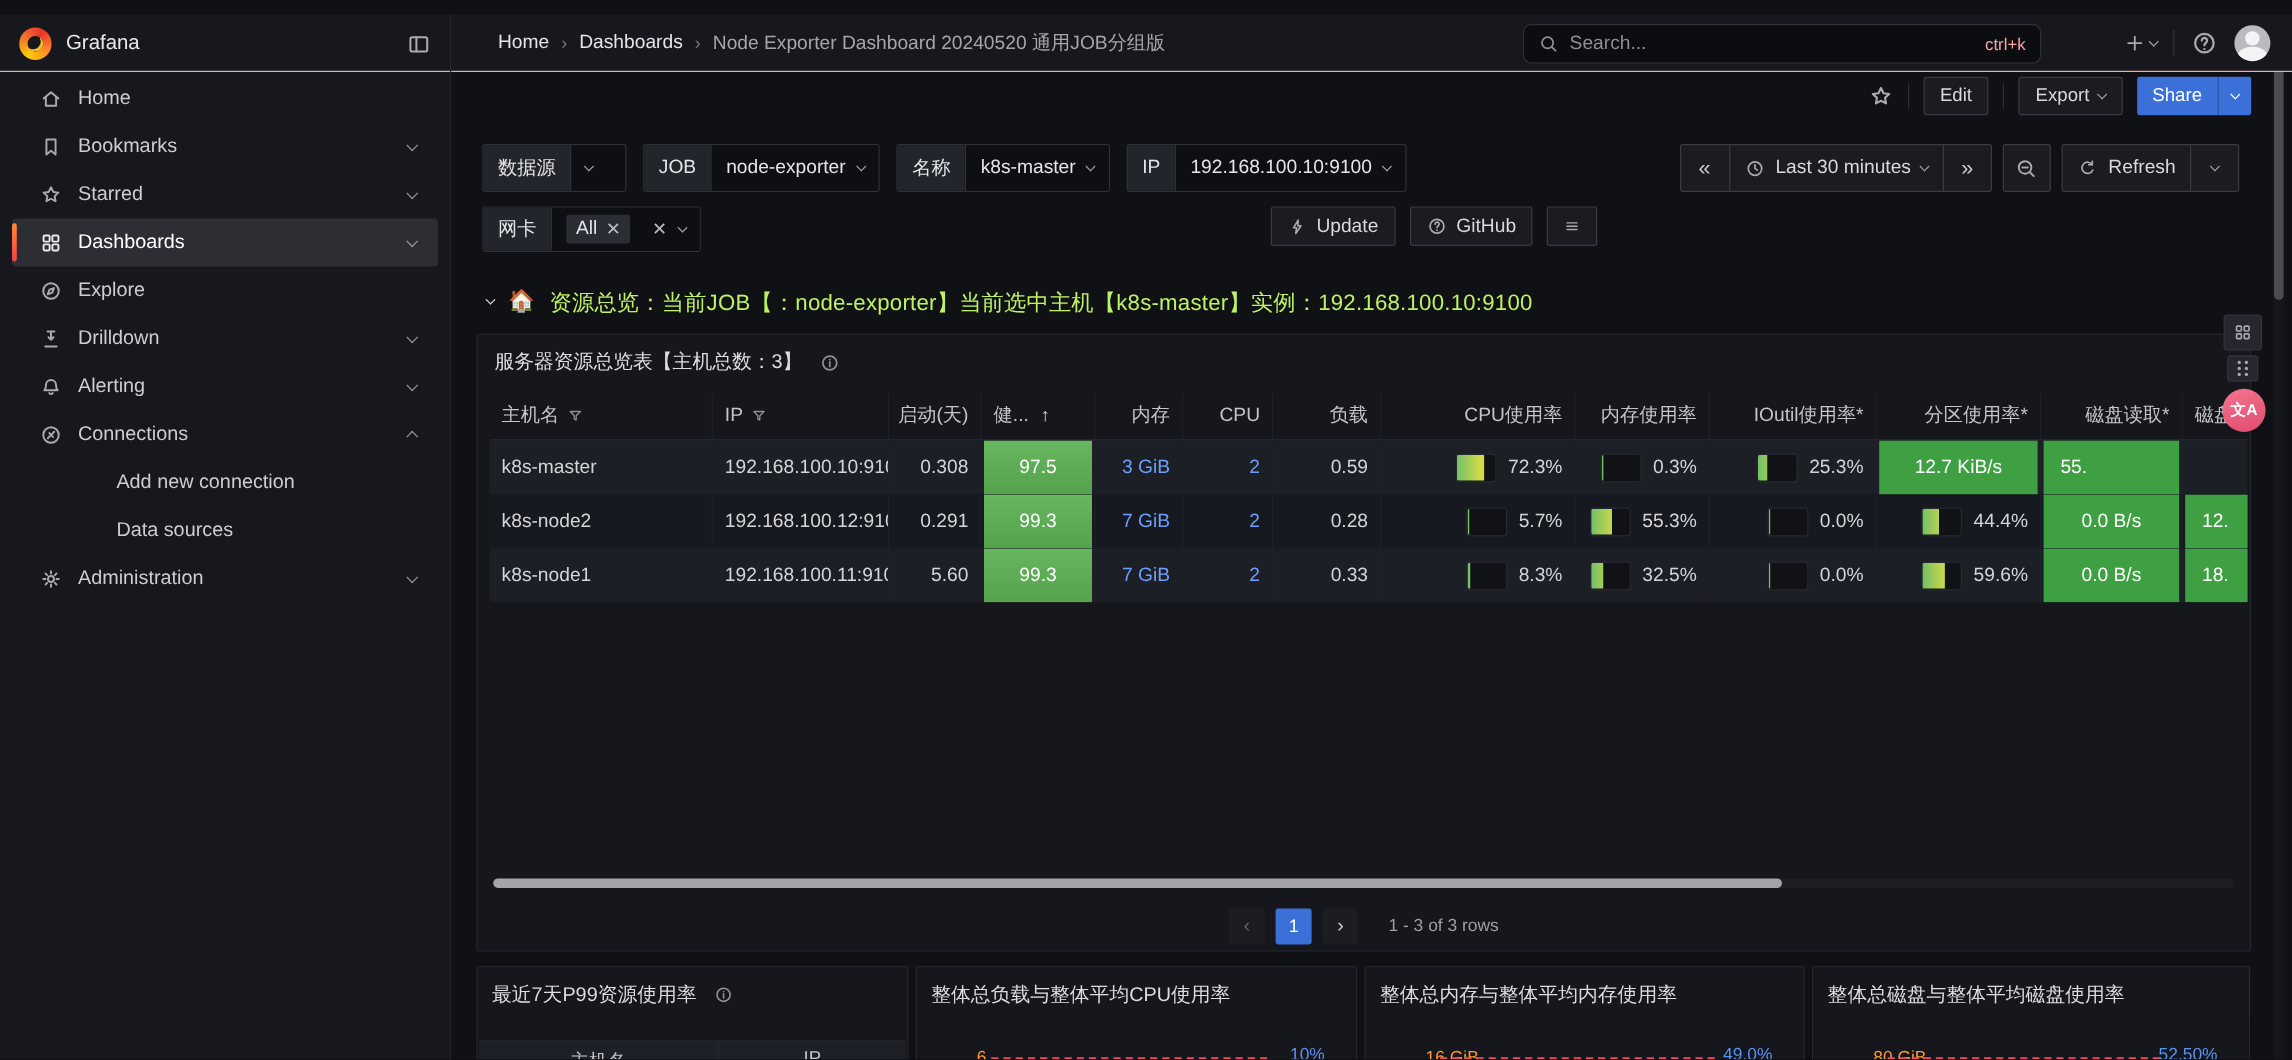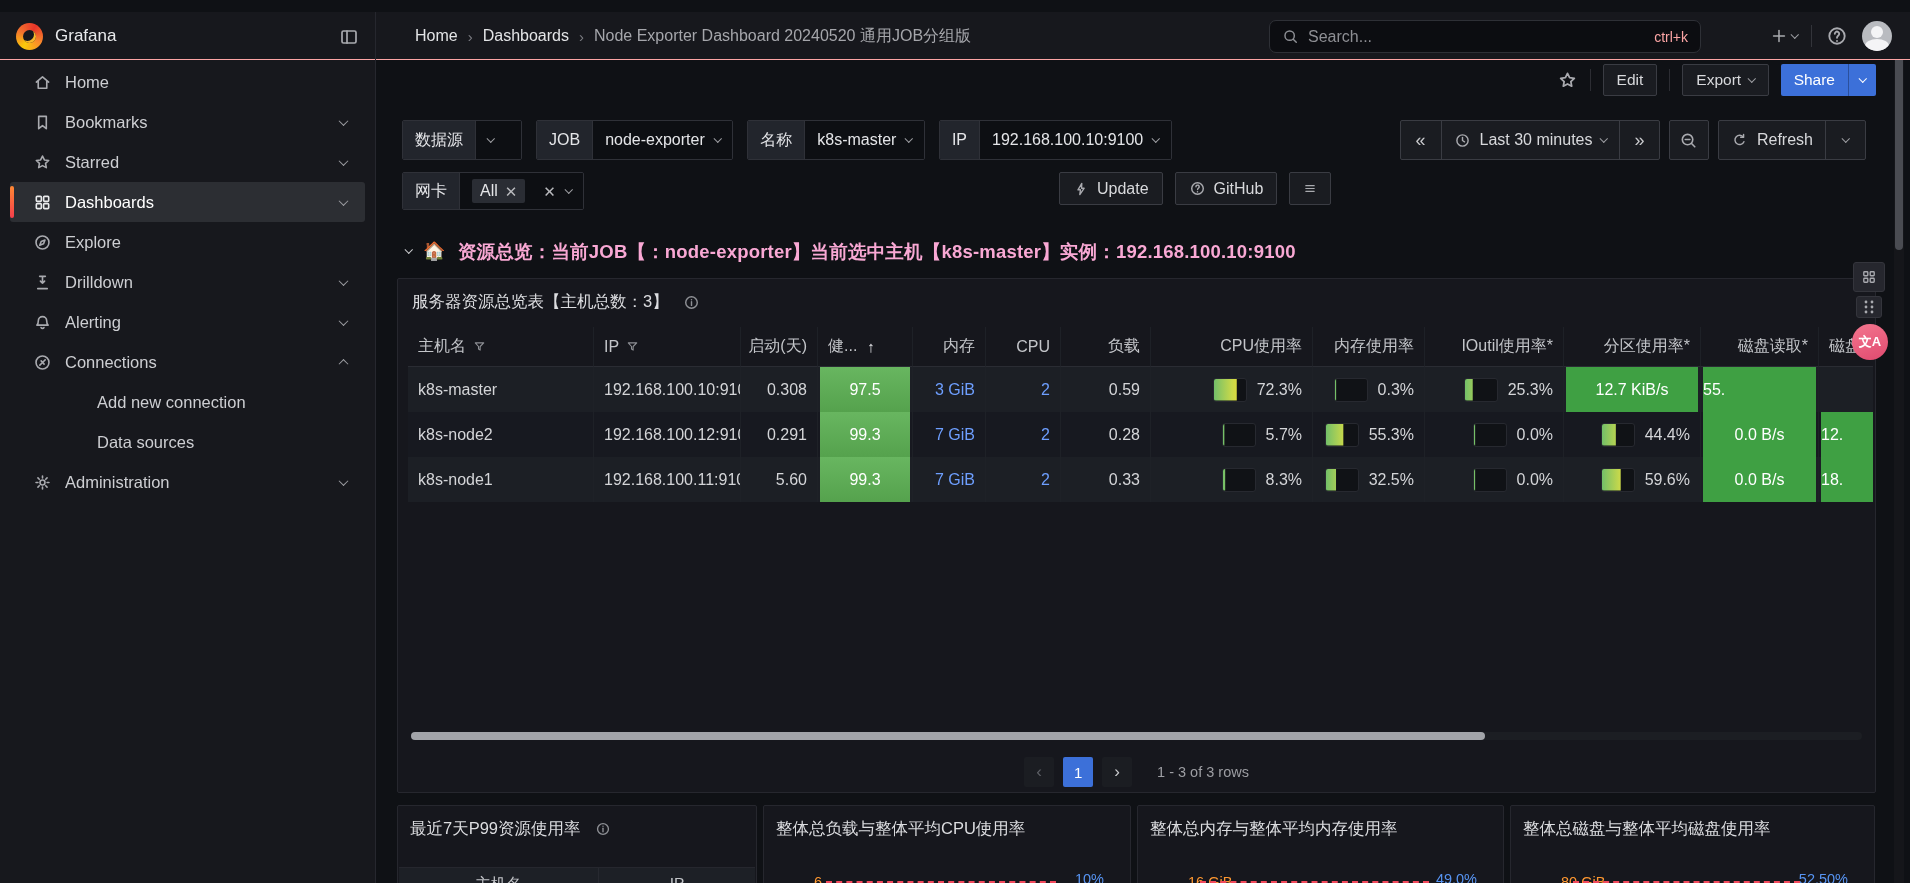--- a/index.html
+++ b/index.html
@@ -79,42 +79,42 @@
   .seg + .seg { border-left:1px solid #3a3c43; }
   .seg.narrow { width:40px; padding:0; font-size:18px; color:#c9cacd; }
   .sq-btn { width:40px; height:40px; background:#1a1c21; border:1px solid #3a3c43; border-radius:2px;
     display:flex; align-items:center; justify-content:center; }
   .toolbar2 { position:absolute; left:26px; top:124px; height:38px; display:flex; }
   .mid-cluster { position:absolute; left:683px; top:124px; height:38px; display:flex; gap:12px; }
   .btn.tall { height:33px; font-size:16px; }
 
   
   .row-header { position:absolute; left:30px; top:186px; height:34px; display:flex; align-items:center; gap:12px; }
-  .row-header .title { font-size:18.5px; font-weight:700; color:#f9a8d4; letter-spacing:.2px; }
+  .row-header .title { font-size:18.5px; font-weight:400; color:#bef264; letter-spacing:.2px; }
   .emoji { font-size:18px; }
 
   
   .panel { position:absolute; background:#16171d; border:1px solid #26272e; border-radius:2px; }
   .table-panel { left:21px; top:230px; width:1479px; height:515px; }
   .panel-head { display:flex; align-items:center; gap:14px; padding:12px 0 0 14px; }
   .panel-title { font-size:16.5px; font-weight:500; color:#dcdde0; }
   .tbl { position:absolute; left:10px; top:48px; right:2px; overflow:hidden; font-size:16px; }
   .trow { display:grid; grid-template-columns:186px 147px 77px 95px 73px 75px 90px 162px 112px 139px 137px 118px 60px; }
   .thead .cell { color:#c3c5c9; border-bottom:1px solid #2a2c33; height:40px; }
   .cell { display:flex; align-items:center; padding:0 10px; border-right:1px solid #1e2127; height:45px;
     white-space:nowrap; overflow:hidden; }
   .cell.rt { justify-content:flex-end; }
   .cell.ct { justify-content:center; padding:0 2px; }
   .r0 { background:#1c1f25; } .r1 { background:#171920; } .r2 { background:#1c1f25; }
   .funnel { margin-left:7px; }
   .sort-arrow { color:#e0e1e4; margin-left:10px; font-size:15px; }
   .link { color:#6e9fff; }
   .fillcell { flex:1; align-self:stretch; margin:0; display:flex; align-items:center; justify-content:center; color:#fff; }
   .green-health { background:linear-gradient(180deg,#68b660,#55a24d); }
-  .green-disk { background:#3fa043; font-weight:500; justify-content:flex-start; }
+  .green-disk { background:#3fa043; font-weight:500; justify-content:flex-start; padding-left:14px; }
   .green-disk.center { justify-content:center; padding-left:0; }
   .gbar { width:34px; height:24px; border-radius:3px; background:#101216; border:1px solid #272930;
     position:relative; overflow:hidden; margin-right:10px; flex:0 0 auto; }
   .gfill { position:absolute; inset:0; background:linear-gradient(90deg,#73bf69 0%,#c7d84b 55%,#fade2a 100%); }
   .hscroll-track { position:absolute; left:13px; right:13px; top:453px; height:8px; border-radius:4px; background:#1c1e23; }
   .hscroll-thumb { position:absolute; left:0; top:0; height:8px; width:74%; border-radius:4px; background:#a2a4a9; }
   .pager { position:absolute; left:0; right:0; top:478px; display:flex; align-items:center; justify-content:center; gap:9px; }
   .pg-btn { width:30px; height:30px; border-radius:2px; background:#1b1d22; color:#c9cacd; display:flex;
     align-items:center; justify-content:center; font-size:17px; }
   .pg-btn.disabled { color:#5d5f65; }

